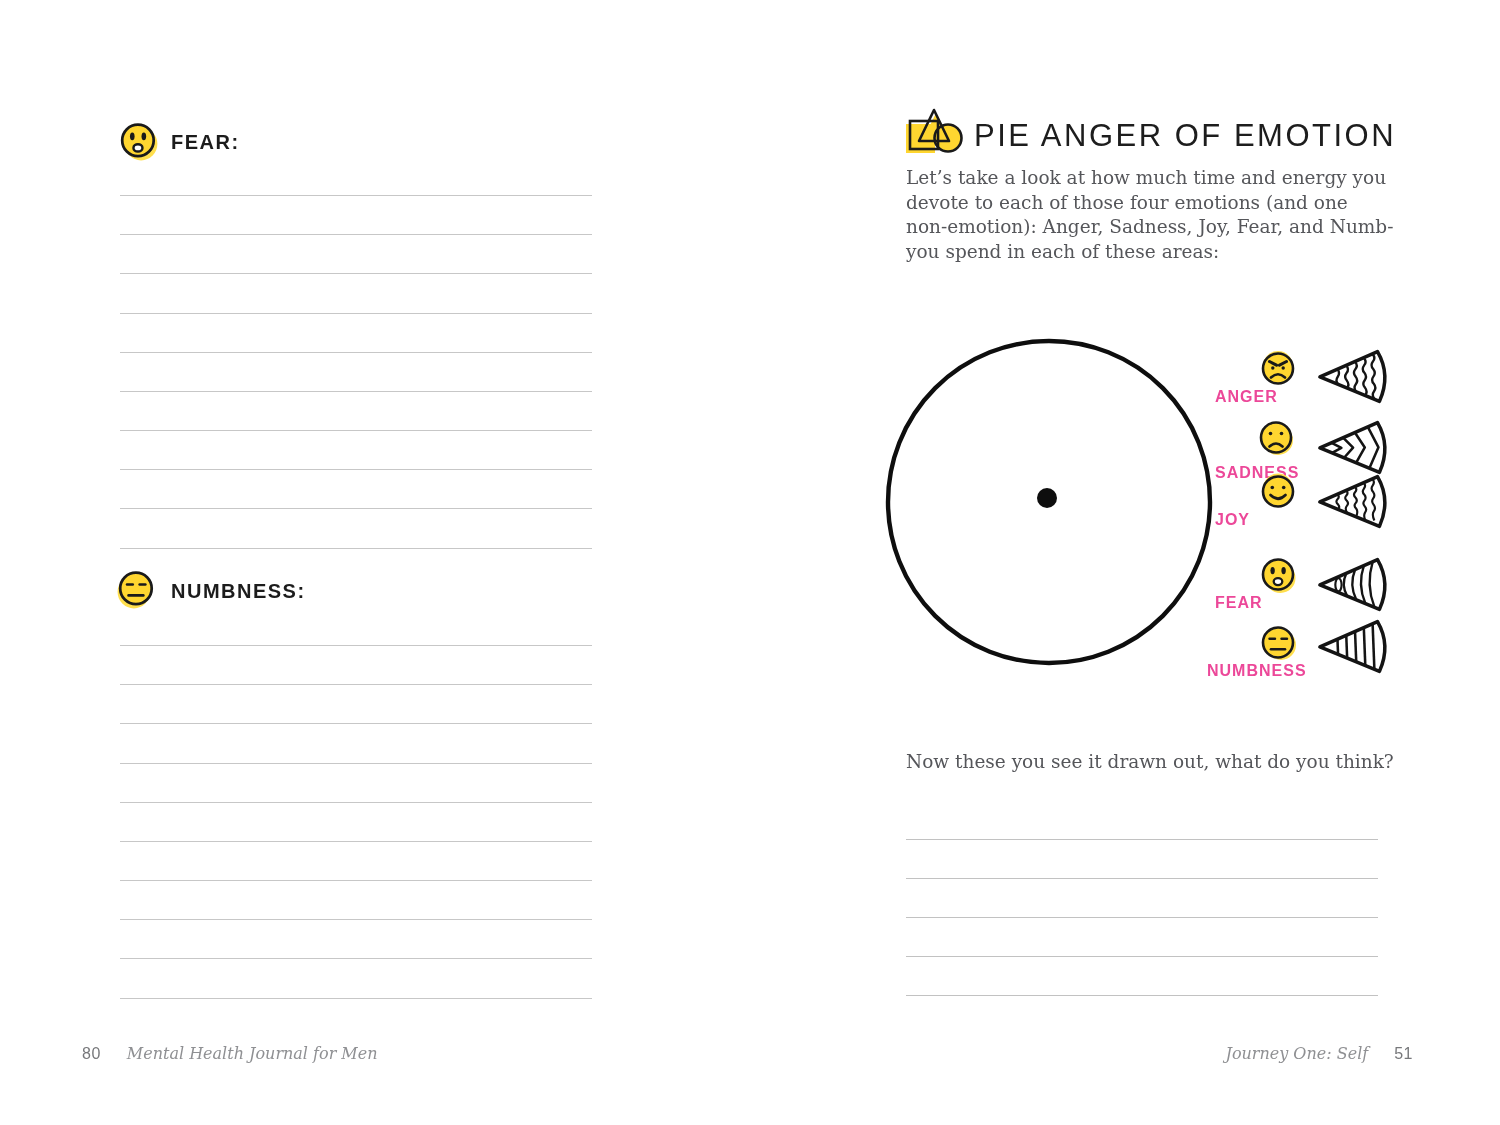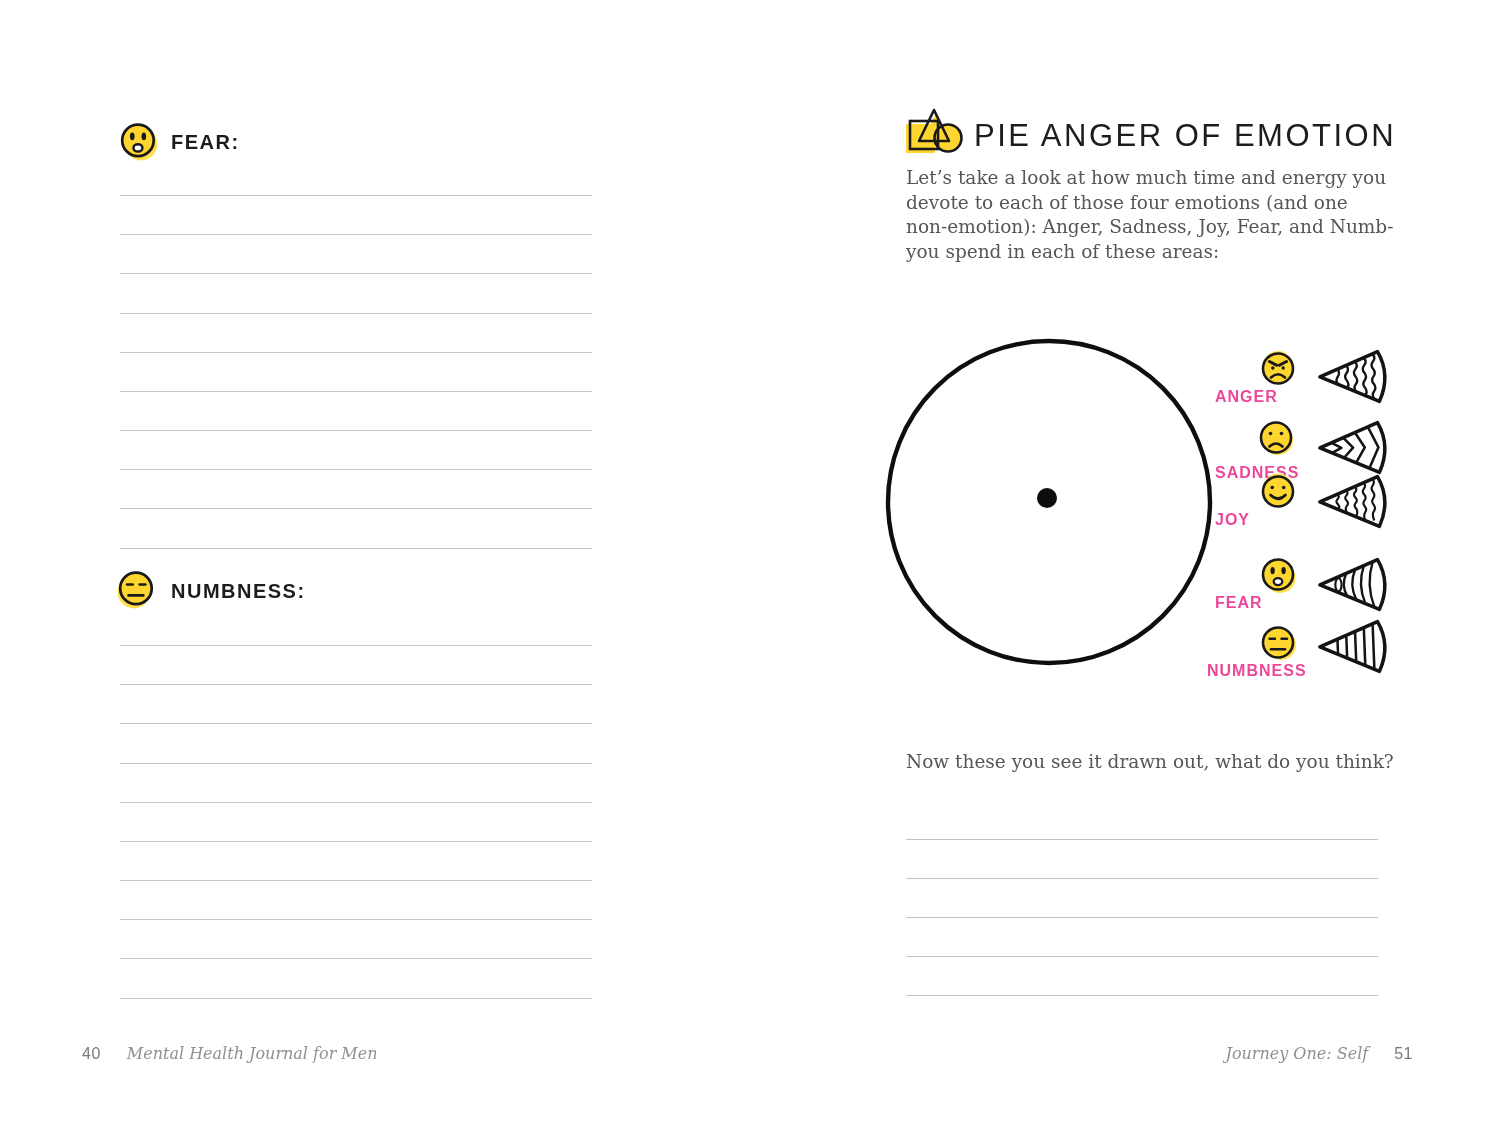--- a/index.html
+++ b/index.html
@@ -82,21 +82,21 @@
       <div class="rule"></div>
       <div class="rule"></div>
       <div class="rule"></div>
       <div class="rule"></div>
       <div class="rule"></div>
       <div class="rule"></div>
       <div class="rule"></div>
     </div>
 
     <div class="abs footer" style="left:82px;top:1044px;gap:26px;">
-      <span class="pagenum">40</span>
+      <span class="pagenum">80</span>
       <span class="ftitle">Mental Health Journal for Men</span>
     </div>
   </div>
 
   <div class="abs" style="left:750px;top:0;width:750px;height:1125px;">
 
     <div class="abs" style="left:153px;top:107px;">
       <svg width="64" height="56" viewBox="0 0 64 56">
         <rect x="3" y="17" width="29" height="29" fill="#FFD630"></rect>
         <polygon points="33,6 48,37 18,37" fill="#FFD630"></polygon>

